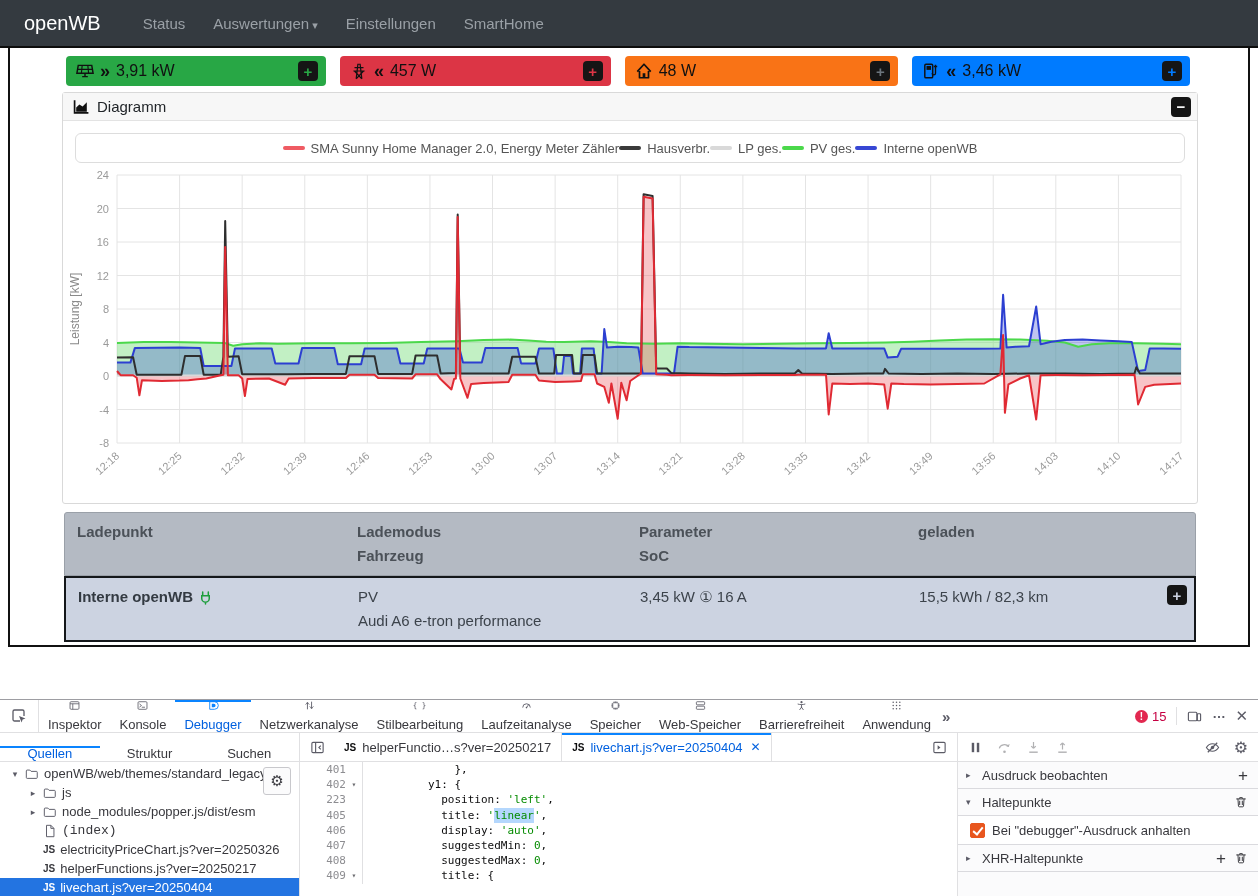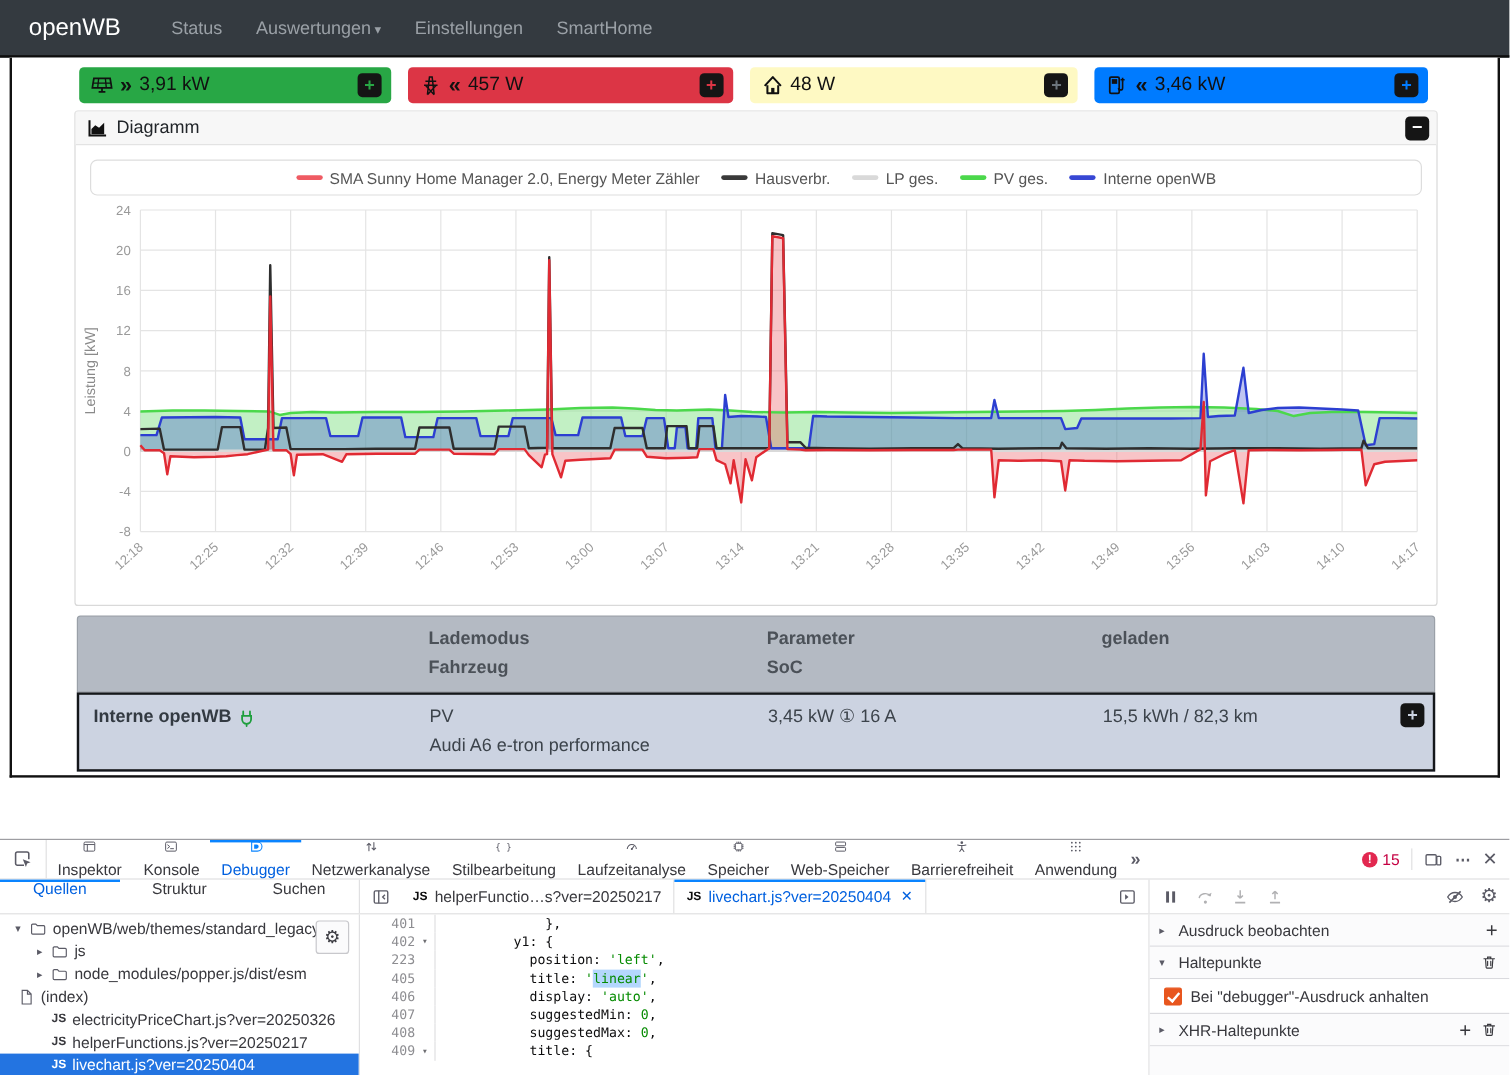--- a/index.html
+++ b/index.html
@@ -23,21 +23,21 @@
   .badge .val{white-space:nowrap;}
   .sqbtn{margin-left:auto;width:20px;height:20px;background:#151515;border-radius:4px;display:flex;
          align-items:center;justify-content:center;font-size:15px;font-weight:bold;line-height:1;cursor:pointer;flex:none;}
   
   .card{margin:6px 50px 0 52px;border:1px solid #d9d9d9;border-radius:3px;background:#fff;}
   .card-header{background:#f7f7f7;border-bottom:1px solid #e3e3e3;height:27px;display:flex;align-items:center;
                padding:0 6px 0 10px;font-size:15px;color:#212529;}
   .card-header .cicon{width:17px;height:17px;margin-right:7px;}
   .card-header .sqbtn{color:#fff;}
   .legend-box{margin:12px 12px 0 12px;border:1px solid #ddd;border-radius:6px;height:28px;display:flex;
-              align-items:center;justify-content:center;gap:18px;}
+              align-items:center;justify-content:center;}
   .legend-item{display:flex;align-items:center;gap:6px;font-size:13px;color:#555;cursor:pointer;}
   .legend-chip{width:22px;height:4px;border-radius:2px;}
   #chart{margin:2px 2px 0 2px;}
   
   .lp-table{margin:8px 52px 0 54px;font-size:15px;}
   .lp-head{display:grid;grid-template-columns:280px 282px 279px 1fr;background:#b4bac3;border:1px solid #9aa0a8;
            border-radius:3px 3px 0 0;color:#4b5158;font-weight:bold;}
   .lp-head .cell,.lp-row .cell{padding:7px 0 7px 12px;line-height:24px;}
   .lp-row{display:grid;grid-template-columns:280px 282px 279px 1fr;background:#ccd3e1;border:2px solid #14171a;color:#3c434b;position:relative;}
   .lp-row .c1{font-weight:bold;color:#333a42;display:flex;align-items:flex-start;gap:5px;}
@@ -59,21 +59,21 @@
   .dt-chevmore{font-size:15px;font-weight:bold;cursor:pointer;margin-left:2px;}
   .err-badge{display:flex;align-items:center;gap:4px;color:#c50042;cursor:pointer;}
   .err-dot{width:13px;height:13px;border-radius:50%;background:#e22850;color:#fff;font-size:10px;font-weight:bold;
            display:flex;align-items:center;justify-content:center;}
   .dt-sep{width:1px;height:18px;background:#e0e0e2;}
   .dt-iconbtn{cursor:pointer;display:flex;align-items:center;color:#5b5b66;}
   .dt-iconbtn svg{width:15px;height:15px;}
   .dt-close{font-size:15px;cursor:pointer;}
   
   .dt-row2{height:28px;border-bottom:1px solid #e0e0e2;display:grid;grid-template-columns:300px 658px 1fr;}
-  .src-tabs3{display:flex;align-items:flex-start;border-right:1px solid #e0e0e2;}
+  .src-tabs3{display:flex;align-items:flex-end;border-right:1px solid #e0e0e2;}
   .src-tab3{flex:1;display:flex;align-items:center;justify-content:center;cursor:pointer;position:relative;color:#38383d;}
   .src-tab3.active{color:#0060df;}
   .src-tab3.active::before{content:"";position:absolute;left:0;right:0;top:0;height:2px;background:#0a84ff;}
   .dt-mid{display:flex;align-items:stretch;border-right:1px solid #e0e0e2;}
   .mid-collapse{width:34px;display:flex;align-items:center;justify-content:center;color:#5b5b66;cursor:pointer;}
   .file-tab{display:flex;align-items:center;gap:6px;padding:0 10px;border-right:1px solid #e0e0e2;cursor:pointer;position:relative;color:#38383d;white-space:nowrap;}
   .file-tab .jsb{font-weight:bold;font-size:10px;color:#0c0c0d;}
   .file-tab.active{color:#0060df;}
   .file-tab.active::before{content:"";position:absolute;left:0;right:0;top:0;height:2px;background:#0a84ff;}
   .file-tab .tclose{margin-left:2px;font-size:12px;}
@@ -139,21 +139,21 @@
       <span class="sqbtn" style="color:#28a745">+</span>
     </div>
     <div class="badge" style="background: rgb(220, 53, 69);">
       <svg class="bicon" viewBox="0 0 16 16">
           <path d="M5.5 15L7 2h2l1.5 13M4 5h8M3 8h10M5.5 15L12 8M10.5 15L4 8" fill="none" stroke="#111" stroke-width="1.1"></path>
         </svg>
       <span class="chev">«</span>
       <span class="val">457 W</span>
       <span class="sqbtn" style="color:#dc3545">+</span>
     </div>
-    <div class="badge" style="background: #fef9c3;">
+    <div class="badge" style="background: #f97316;">
       <svg class="bicon" viewBox="0 0 16 16">
           <path d="M2 8.5L8 2l6 6.5M4 8v6h8V8" fill="none" stroke="#111" stroke-width="1.5" stroke-linejoin="round"></path>
           <rect x="6.8" y="10" width="2.4" height="4" fill="#111"></rect>
         </svg>
       <span class="val">48 W</span>
       <span class="sqbtn" style="color:#6c757d">+</span>
     </div>
     <div class="badge" style="background: rgb(0, 123, 255);">
       <svg class="bicon" viewBox="0 0 16 16">
           <rect x="2.5" y="2" width="7" height="12" rx="1" fill="none" stroke="#111" stroke-width="1.3"></rect>
@@ -261,20 +261,21 @@
           <text transform="translate(993.8235294117646,292) rotate(-42)" text-anchor="end" font-size="11" fill="#9a9a9a">14:03</text>
           <text transform="translate(1056.4117647058824,292) rotate(-42)" text-anchor="end" font-size="11" fill="#9a9a9a">14:10</text>
           <text transform="translate(1119,292) rotate(-42)" text-anchor="end" font-size="11" fill="#9a9a9a">14:17</text>
           <text transform="translate(14,144) rotate(-90)" text-anchor="middle" font-size="12" fill="#8a8a8a">Leistung [kW]</text>
         </svg></div>
   </div>
 
   <div class="lp-table">
     <div class="lp-head">
       <div class="cell">
+          <div>Ladepunkt</div>
           <div>&nbsp;</div>
         </div>
       <div class="cell">
           <div>Lademodus</div>
           <div>Fahrzeug</div>
         </div>
       <div class="cell">
           <div>Parameter</div>
           <div>SoC</div>
         </div>
@@ -496,21 +497,21 @@
           </svg>
           <span>js</span>
         </div>
         <div class="tree-row" style="padding-left: 28px;">
           <span class="arrow">▸</span>
           <svg viewBox="0 0 16 16">
             <path d="M1.5 4.5a1 1 0 0 1 1-1h3L7 5h6a1 1 0 0 1 1 1v6a1 1 0 0 1-1 1H2.5a1 1 0 0 1-1-1z" fill="none" stroke="currentColor" stroke-width="1.1"></path>
           </svg>
           <span>node_modules/popper.js/dist/esm</span>
         </div>
-        <div class="tree-row" style="">
+        <div class="tree-row" style="padding-left: 28px; font-family: Liberation Mono, monospace;">
           <span class="arrow"></span>
           <svg viewBox="0 0 16 16">
             <path d="M4 1.5h5L12.5 5v9.5h-8.5zM9 1.5V5h3.5" fill="none" stroke="currentColor" stroke-width="1.1"></path>
           </svg>
           <span>(index)</span>
         </div>
         <div class="tree-row" style="padding-left: 28px;">
           <span class="arrow"></span>
           <span class="jsb">JS</span>
           <span>electricityPriceChart.js?ver=20250326</span>

